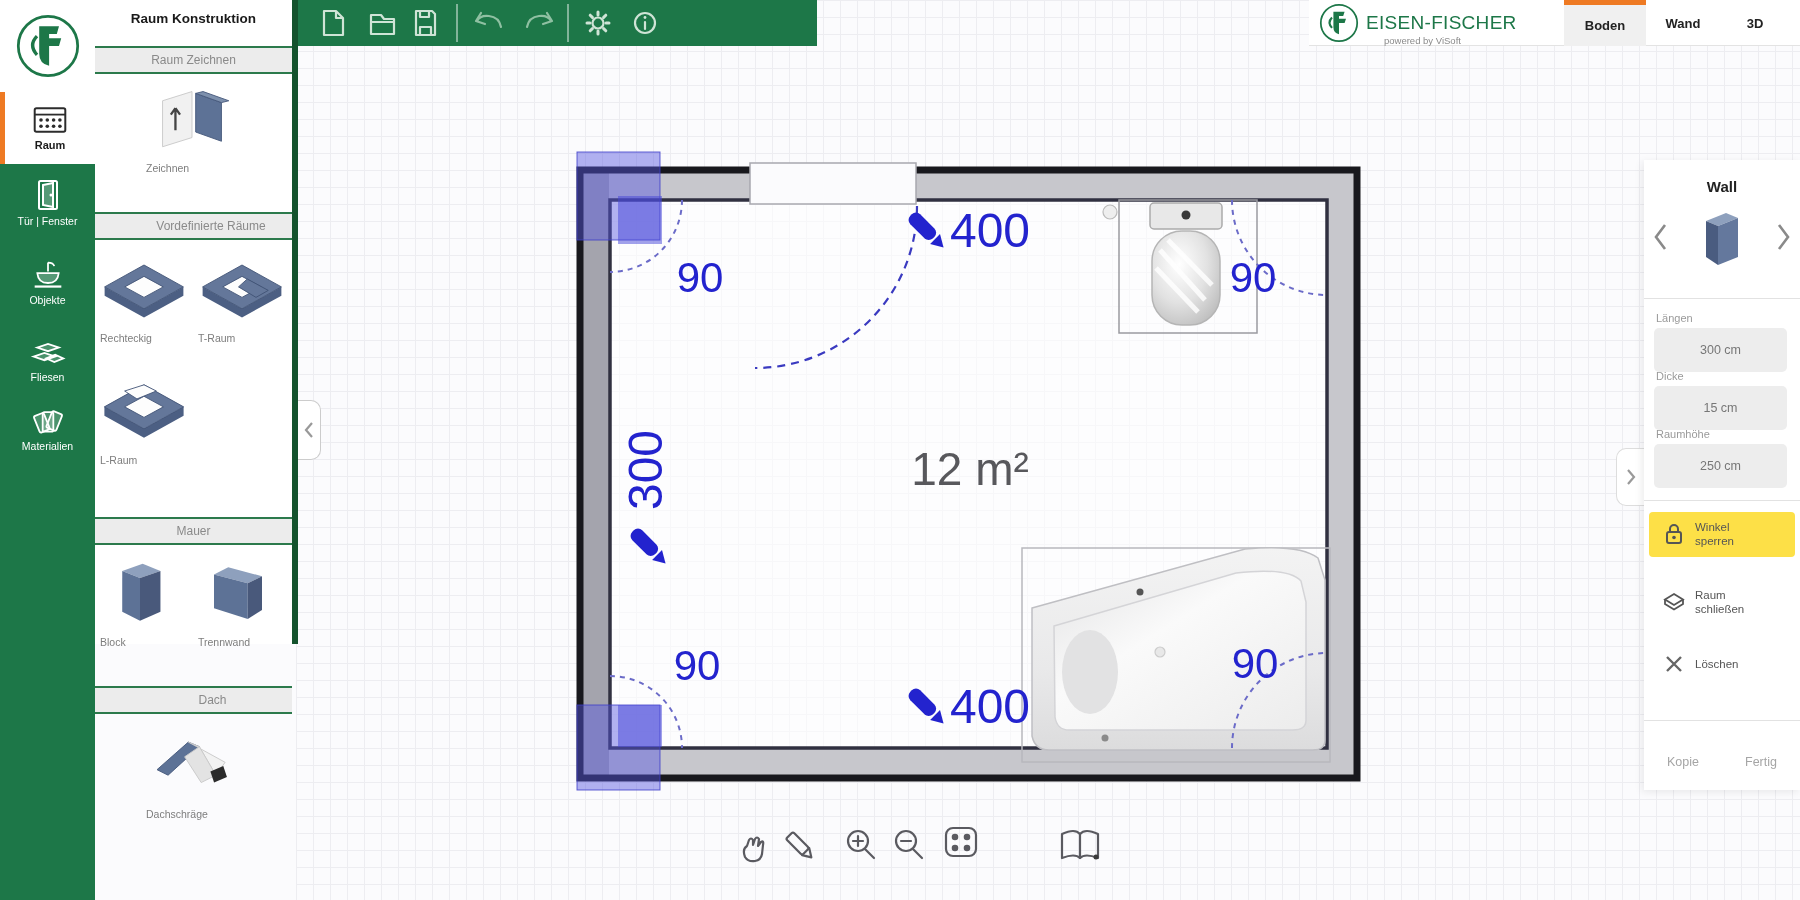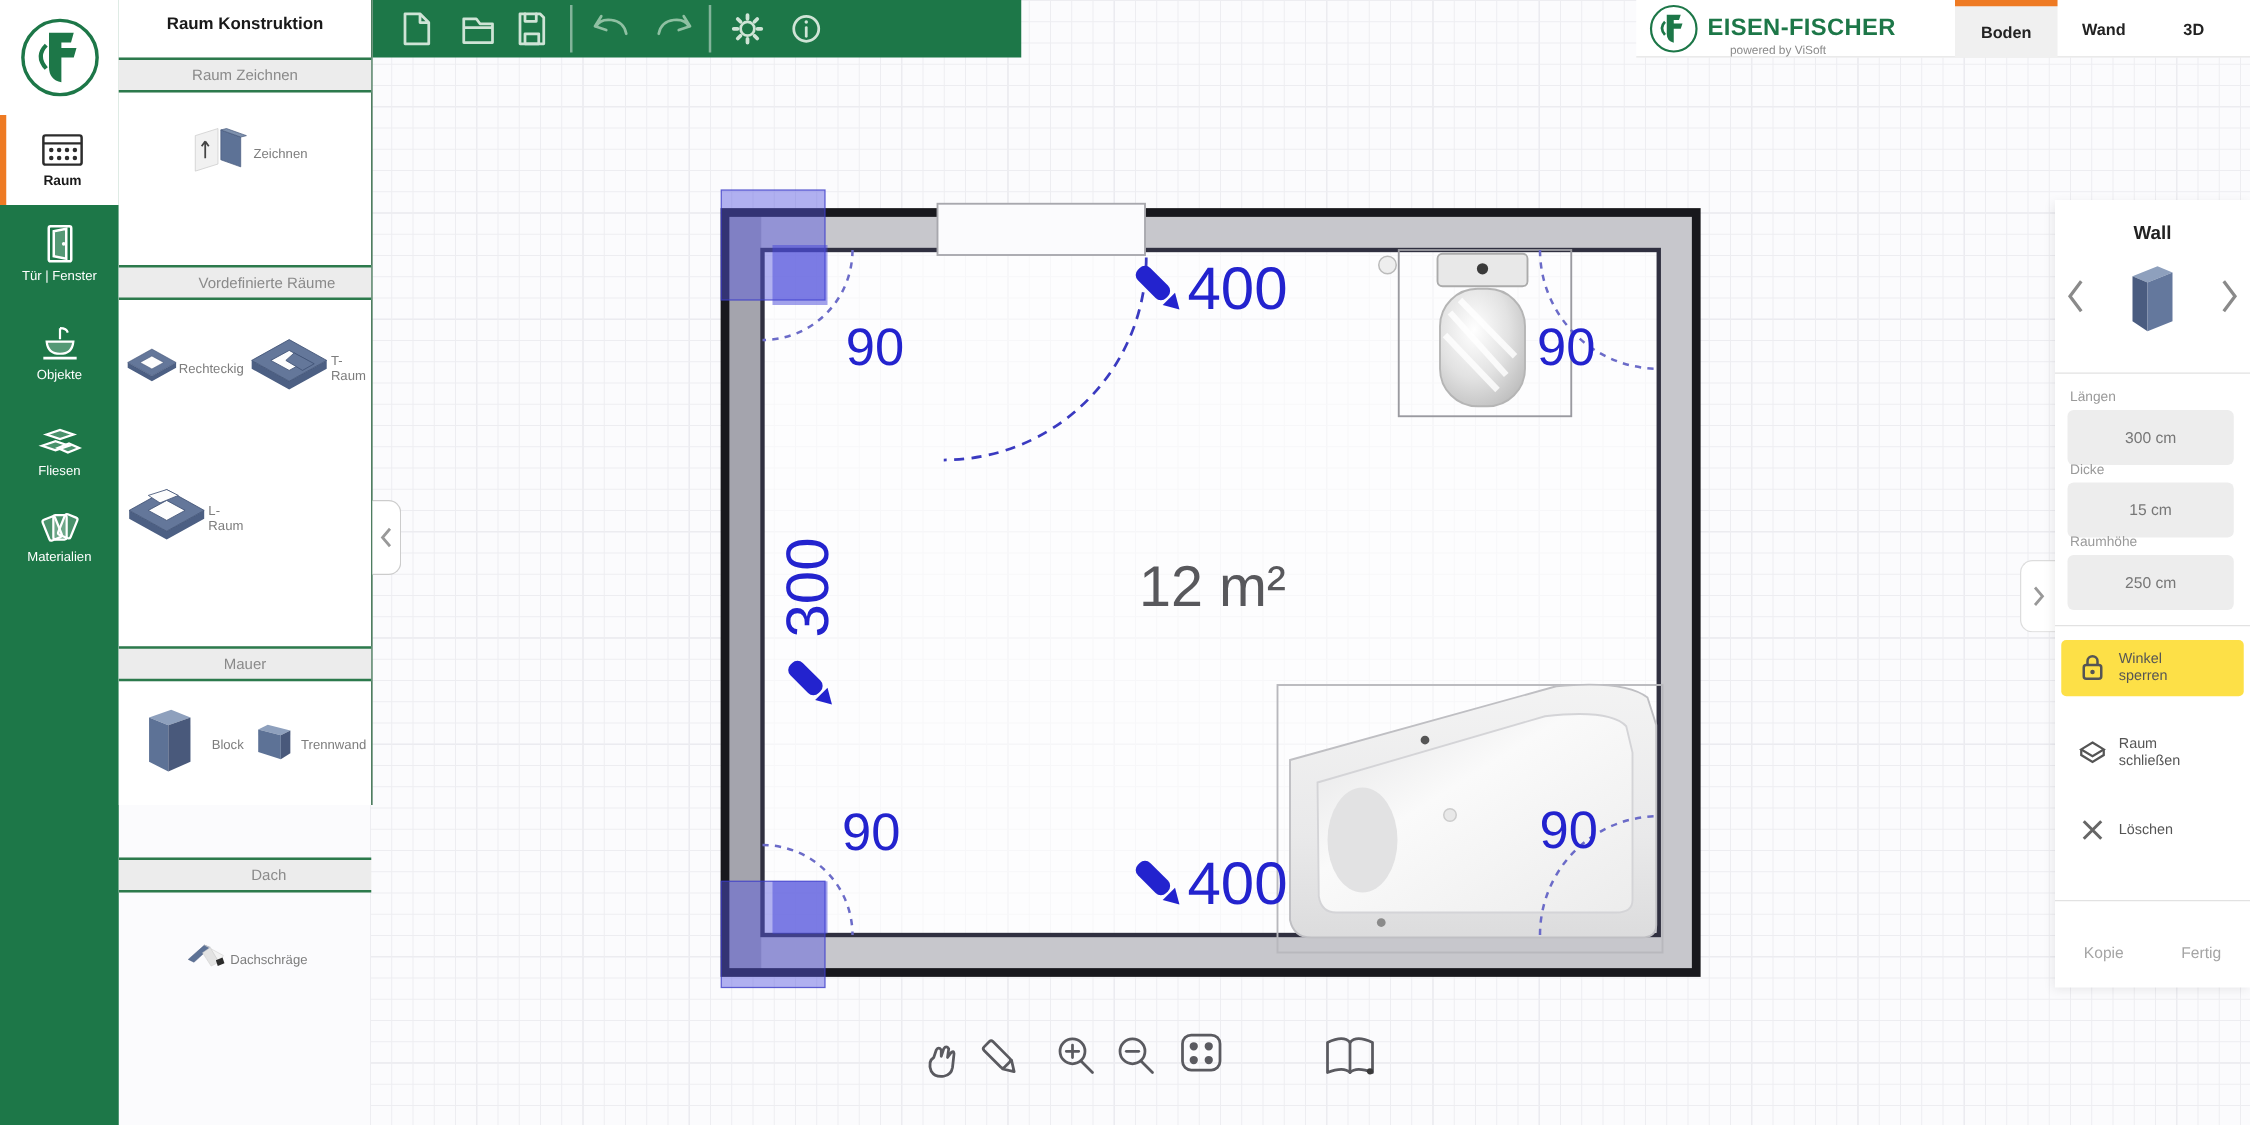--- a/index.html
+++ b/index.html
@@ -22,27 +22,27 @@
   .sb-item{left:0;width:95px;display:flex;flex-direction:column;align-items:center;justify-content:center;gap:4px;cursor:pointer;}
   .sb-item .lbl{font-size:10.5px;color:#fff;text-align:center;line-height:1.1;}
   #sb-raum{top:92px;height:72px;background:#fff;border-left:5px solid #ee7a23;width:90px;}
   #sb-raum .lbl{color:#1a1a1a;font-weight:bold;font-size:11px;}
   #sb-tuer{top:170px;height:66px;}
   #sb-objekte{top:250px;height:66px;}
   #sb-fliesen{top:328px;height:66px;}
   #sb-material{top:394px;height:70px;}
 
   
-  #panel{left:95px;top:0;width:203px;height:644px;background:#fff;border-right:1px solid #14532d;box-sizing:border-box;}
+  #panel{left:95px;top:0;width:203px;height:644px;background:#fff;border-right:6px solid #14532d;box-sizing:border-box;}
   #panel-title{left:0;top:0;width:100%;height:36px;display:flex;align-items:center;justify-content:center;
                font-size:13.5px;font-weight:bold;color:#1a1a1a;}
   .sec-header{left:0;width:100%;height:28px;background:#ececec;border-top:2px solid #2c7a4c;border-bottom:2px solid #2c7a4c;
               display:flex;align-items:center;justify-content:center;font-size:12px;color:#8a8a8a;box-sizing:border-box;}
   #sec-zeichnen{top:46px;} #sec-vordef{top:212px;padding-left:35px;} #sec-mauer{top:517px;} #sec-dach{top:686px;padding-left:38px;}
-  .p-item{position:absolute;display:flex;flex-direction:row;align-items:center;cursor:pointer;}
+  .p-item{position:absolute;display:flex;flex-direction:column;align-items:flex-start;cursor:pointer;}
   .p-item .lbl{font-size:10.5px;color:#7d7d7d;margin-top:4px;}
   #it-zeichnen{left:51px;top:84px;width:100px;}
   #it-rechteckig{left:5px;top:258px;width:95px;}
   #it-traum{left:103px;top:258px;width:95px;}
   #it-lraum{left:5px;top:376px;width:95px;}
   #it-block{left:5px;top:556px;width:95px;}
   #it-trennwand{left:103px;top:556px;width:95px;}
   #it-dach{left:51px;top:728px;width:100px;}
 
   
@@ -50,21 +50,21 @@
                  border-radius:0 10px 10px 0;display:flex;align-items:center;justify-content:center;cursor:pointer;}
   #right-collapse{left:1616px;top:448px;width:28px;height:56px;background:#fff;border:1px solid #ddd;border-right:none;
                  border-radius:10px 0 0 10px;display:flex;align-items:center;justify-content:center;cursor:pointer;}
 
   
   #toolbar{left:298px;top:0;width:519px;height:46px;background:#1d7748;}
 
   
   #topbar{left:1309px;top:0;width:491px;height:46px;background:#fff;border-bottom:1px solid #e3e3e3;box-sizing:border-box;}
   #brand{left:1318px;top:2px;width:220px;height:42px;display:flex;align-items:center;gap:6px;}
-  #brand-name{font-size:19px;font-weight:bold;color:#1d7748;letter-spacing:.3px;text-align:center;}
+  #brand-name{font-size:19px;font-weight:normal;color:#1d7748;letter-spacing:.3px;text-align:center;}
   #brand-tag{position:absolute;left:66px;top:33px;font-size:9.5px;color:#8a8a8a;}
   .tab{position:absolute;top:0;height:46px;display:flex;align-items:center;justify-content:center;
        font-size:13px;font-weight:bold;color:#222;cursor:pointer;box-sizing:border-box;}
   #tab-boden{left:1564px;width:82px;background:#f0f0f0;border-top:5px solid #ee7a23;}
   #tab-wand{left:1650px;width:66px;}
   #tab-3d{left:1730px;width:50px;}
 
   
   #props{left:1644px;top:160px;width:156px;height:630px;background:#fff;box-shadow:-2px 2px 8px rgba(0,0,0,.08);}
   #pp-title{left:0;top:18px;width:100%;text-align:center;font-size:15px;font-weight:600;color:#222;}

